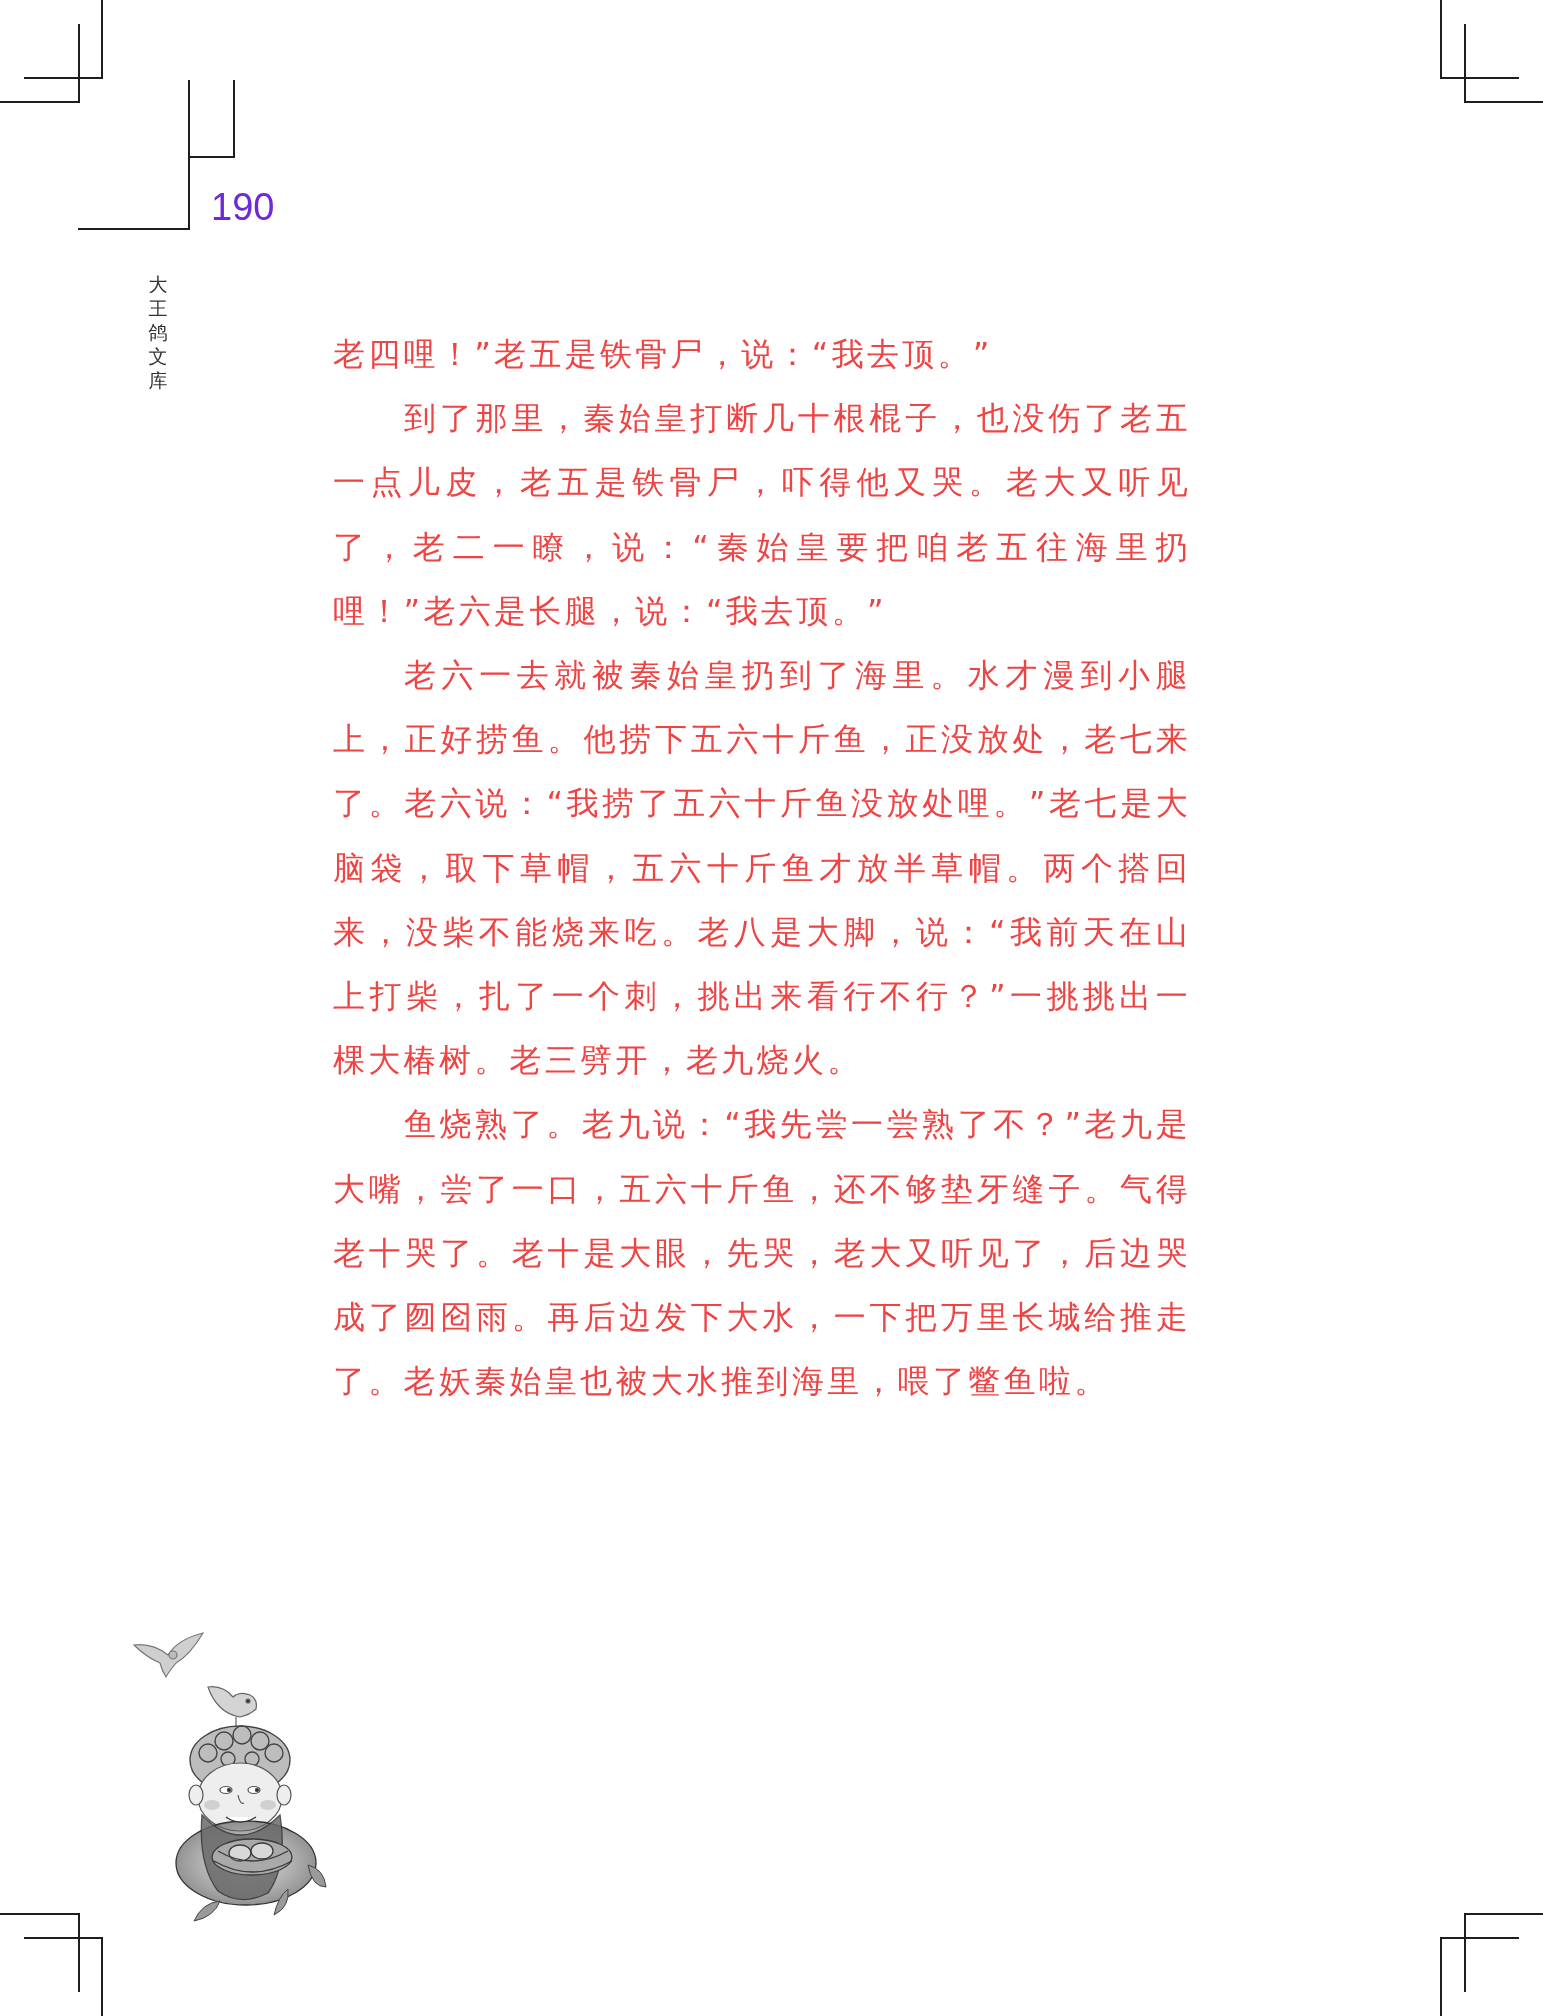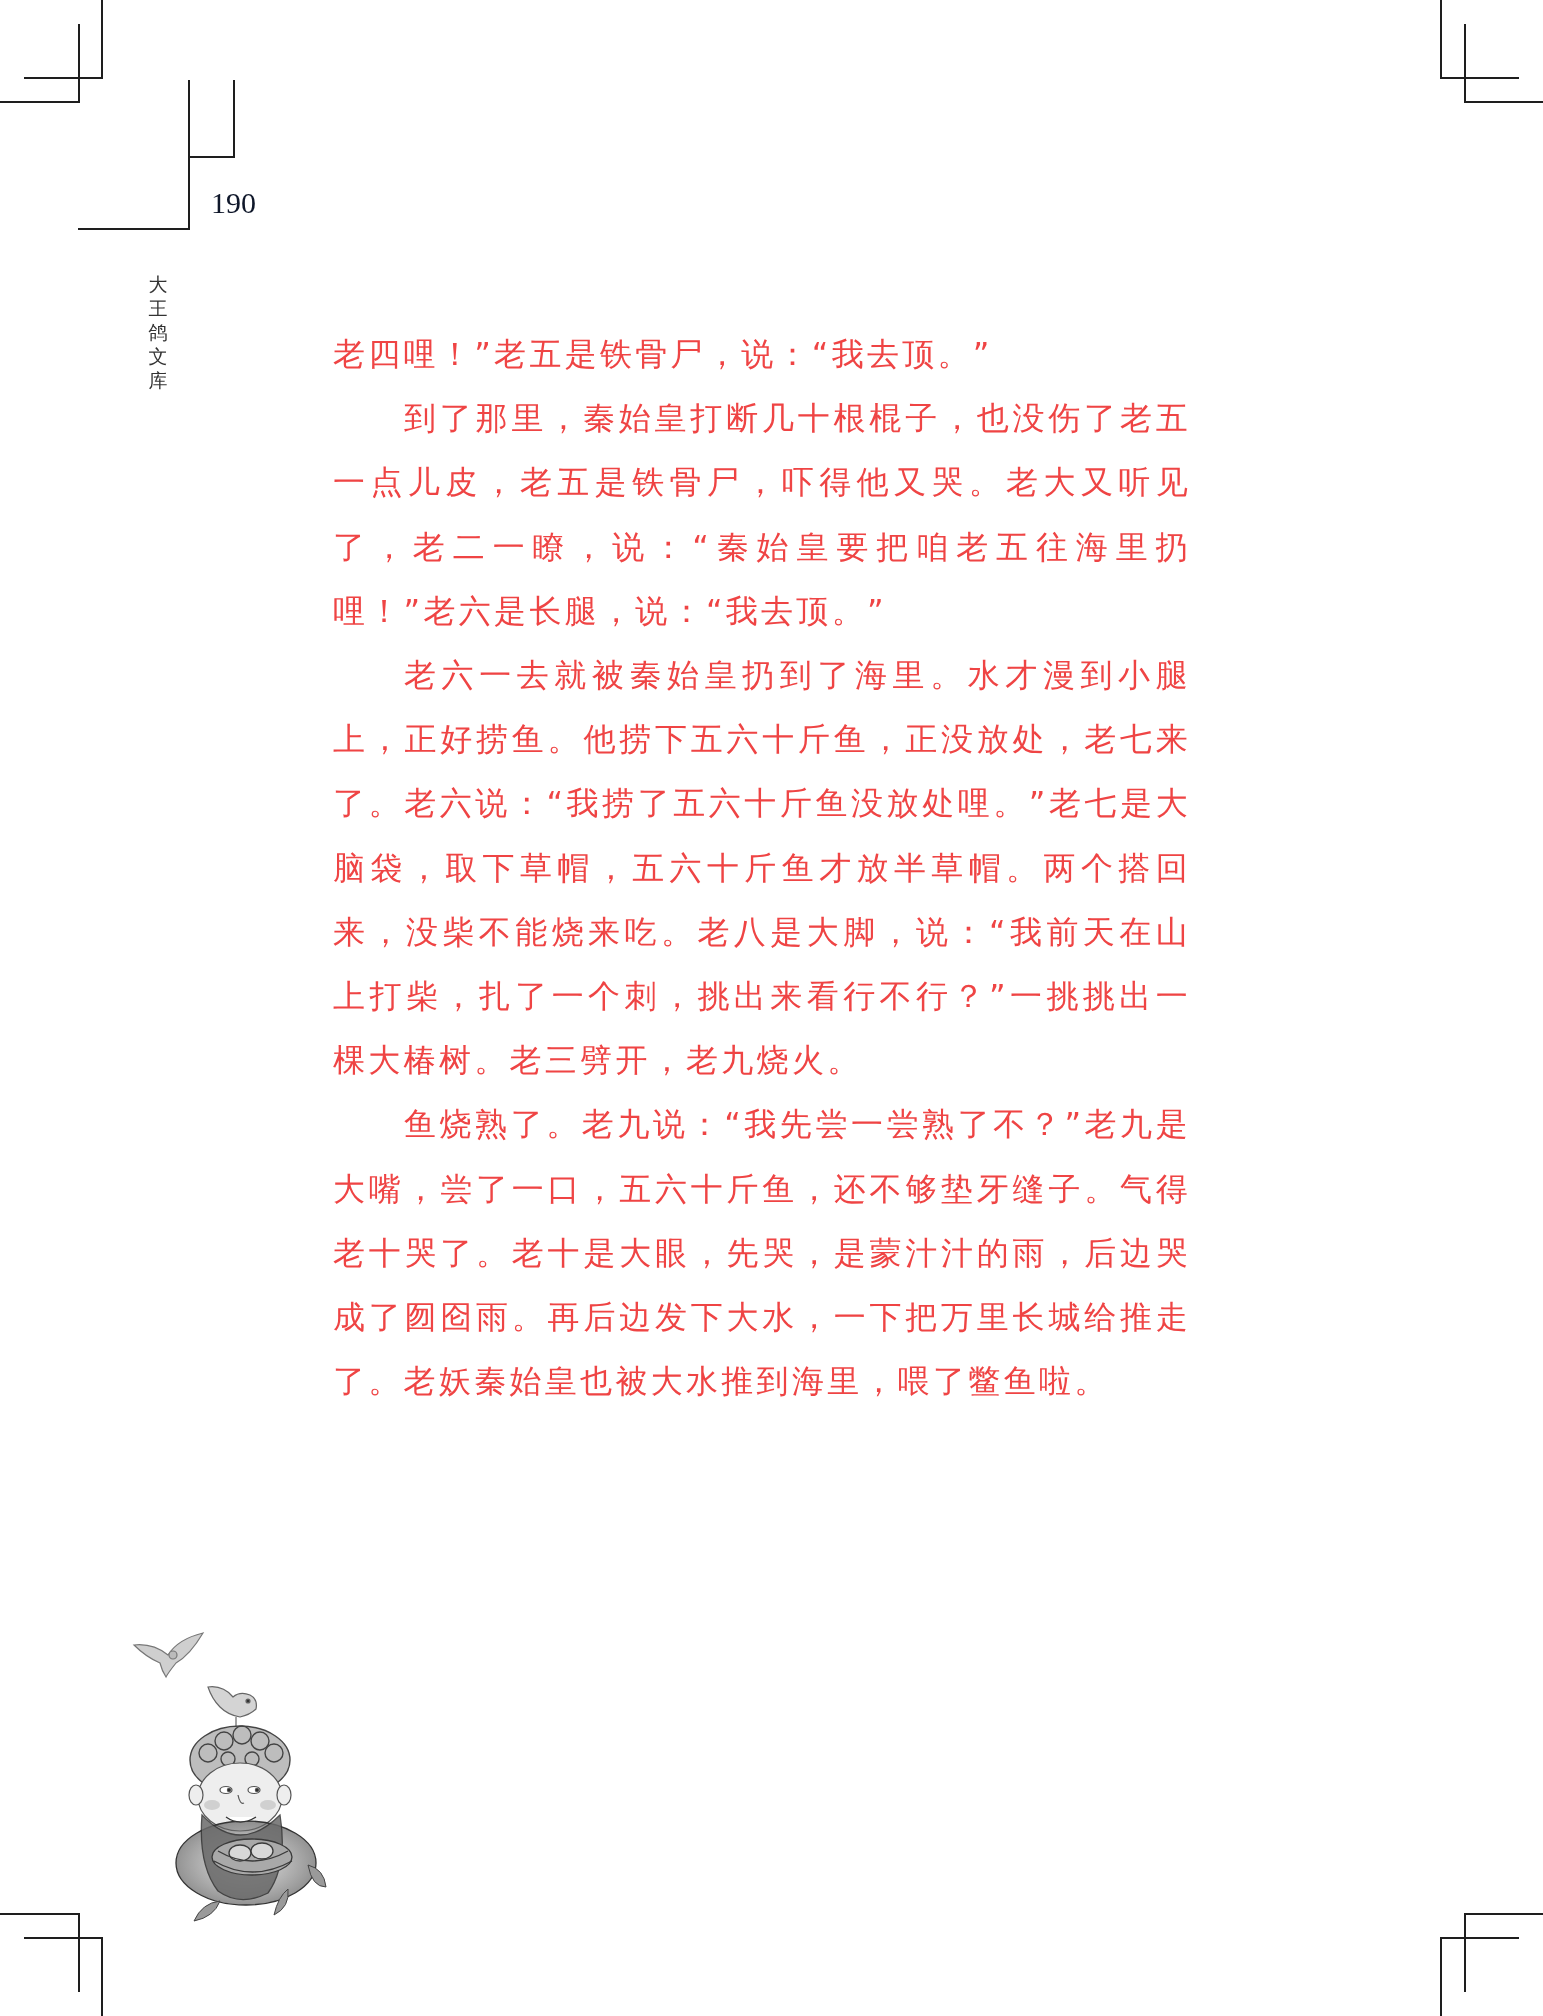--- a/index.html
+++ b/index.html
@@ -1,20 +1,20 @@
 <!DOCTYPE html>
 <html><head>
 <meta charset="utf-8">
 <style>
   html, body { margin:0; padding:0; background:#ffffff; }
   body { width:1543px; height:2016px; position:relative; overflow:hidden; font-family:"DejaVu Sans", sans-serif; color:#2a2a2a; }
   .ln { position:absolute; background:#1e1e1e; }
   .h { height:2px; }
   .v { width:2px; }
-  .page-num { position:absolute; left:211px; top:186px; font-family:Liberation Serif, serif; font-size:30px; color:#0f172a; letter-spacing:0px; }
+  .page-num { position:absolute; left:211px; top:186px; font-family:Liberation Sans, sans-serif; font-size:38px; color:#6d28d9; letter-spacing:0px; }
   .side-title { position:absolute; left:147px; top:272px; width:22px; font-size:19px; line-height:24px; color:#333; text-align:center; }
   .side-title span { display:block; }
   .body-text { position:absolute; left:333px; top:322px; width:858px; font-size:32px; line-height:64.2px; color:#ef4444; letter-spacing:3.3px; }
   .para { margin:0; text-align:justify; text-align-last:left; }
   .para.indent { text-indent:71px; }
   .illus { position:absolute; left:128px; top:1625px; width:230px; height:300px; }
 </style>
 </head>
 <body>
 
@@ -60,21 +60,21 @@
   <span>王</span>
   <span>鸽</span>
   <span>文</span>
   <span>库</span>
 </div>
 
 <div class="body-text">
   <p class="para">老四哩！”老五是铁骨尸，说：“我去顶。”</p>
   <p class="para indent">到了那里，秦始皇打断几十根棍子，也没伤了老五一点儿皮，老五是铁骨尸，吓得他又哭。老大又听见了，老二一瞭，说：“秦始皇要把咱老五往海里扔哩！”老六是长腿，说：“我去顶。”</p>
   <p class="para indent">老六一去就被秦始皇扔到了海里。水才漫到小腿上，正好捞鱼。他捞下五六十斤鱼，正没放处，老七来了。老六说：“我捞了五六十斤鱼没放处哩。”老七是大脑袋，取下草帽，五六十斤鱼才放半草帽。两个搭回来，没柴不能烧来吃。老八是大脚，说：“我前天在山上打柴，扎了一个刺，挑出来看行不行？”一挑挑出一棵大椿树。老三劈开，老九烧火。</p>
-  <p class="para indent">鱼烧熟了。老九说：“我先尝一尝熟了不？”老九是大嘴，尝了一口，五六十斤鱼，还不够垫牙缝子。气得老十哭了。老十是大眼，先哭，是蒙汁汁的雨，后边哭成了囫囵雨。再后边发下大水，一下把万里长城给推走了。老妖秦始皇也被大水推到海里，喂了鳖鱼啦。</p>
+  <p class="para indent">鱼烧熟了。老九说：“我先尝一尝熟了不？”老九是大嘴，尝了一口，五六十斤鱼，还不够垫牙缝子。气得老十哭了。老十是大眼，先哭，老大又听见了，后边哭成了囫囵雨。再后边发下大水，一下把万里长城给推走了。老妖秦始皇也被大水推到海里，喂了鳖鱼啦。</p>
 </div>
 
 <div class="illus">
   <svg width="230" height="300" viewBox="0 0 230 300" xmlns="http://www.w3.org/2000/svg">
     <defs>
       <radialGradient id="shade" cx="50%" cy="50%" r="60%">
         <stop offset="0%" stop-color="#9a9a9a" stop-opacity="0.35"></stop>
         <stop offset="100%" stop-color="#555" stop-opacity="0.75"></stop>
       </radialGradient>
     </defs>

